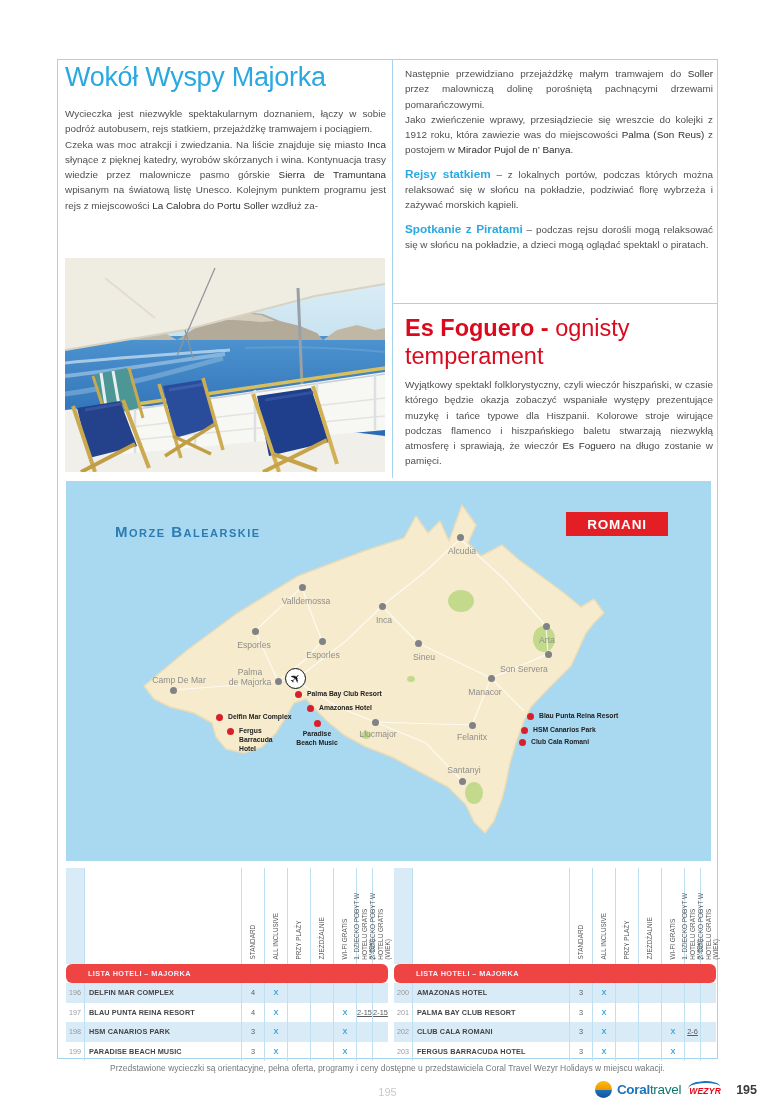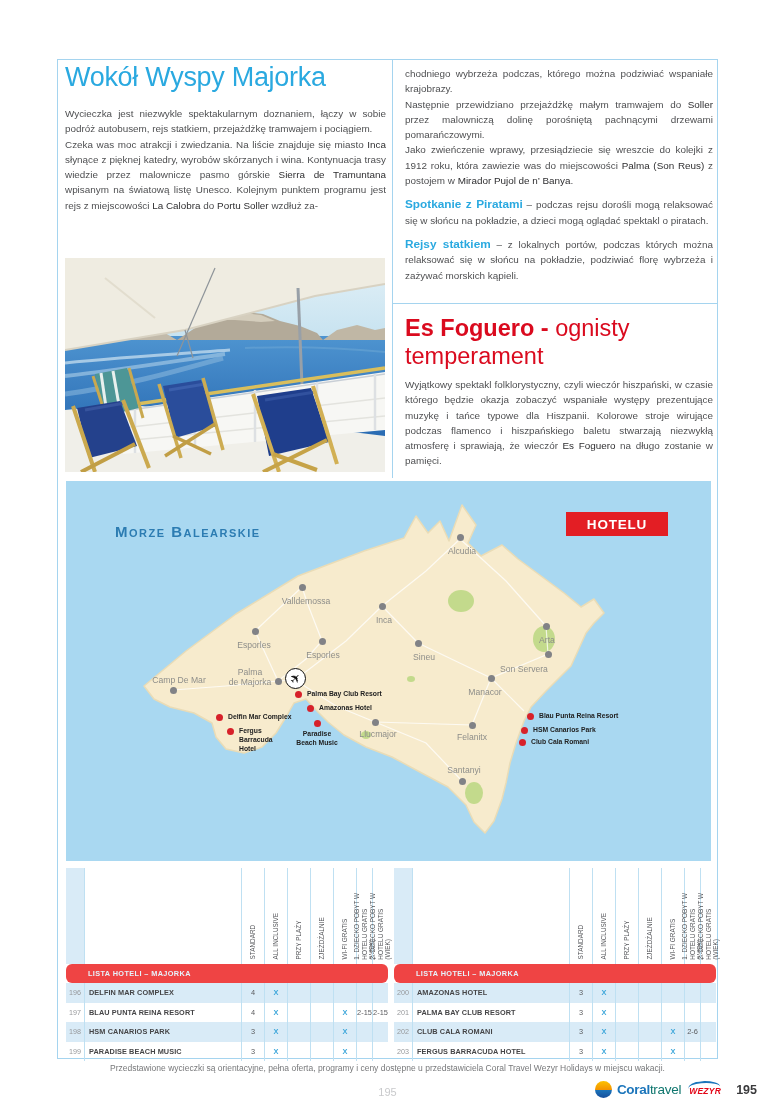--- a/index.html
+++ b/index.html
@@ -48,21 +48,21 @@
 
   
   .htable { position:absolute; top:868px; width:322px; }
   #table-left { left:66px; } #table-right { left:394px; }
   .trow { display:flex; width:100%; }
   .trow.head { height:96px; }
   .c { position:relative; }
   .c.nr   { width:18px; }
   .c.name { flex:1; border-left:1px solid #BFE0F2; }
   .c.attr { width:23px; border-left:1px solid #BFE0F2; }
-  .c.attr.wide { width:16px; }
+  .c.attr.wide { width:16px;text-decoration:underline; }
   .head .c.nr { background:#D9EBF7; }
   .rot { position:absolute; bottom:4px; transform:rotate(-90deg); transform-origin:0 100%; font-size:6.4px; line-height:1.18; color:#55565A; text-transform:uppercase; text-align:left; }
   .rot.rot1 { width:90px; left:calc(50% + 4px); white-space:nowrap; }
   .rot.rot3 { width:70px; left:calc(50% + 11px); }
   .tbar { height:19px; background:#ef4444; display:flex; align-items:center;border-radius:6px; }
   .tbar span { padding-left:22px; font-size:7.3px; font-weight:700; letter-spacing:0.4px; color:#E6F3FB; }
   .trow.r { height:19.5px; align-items:stretch; }
   .trow.r.blue { background:#D9EBF7; }
   .trow.r .c { display:flex; align-items:center; }
   .cell-nr { justify-content:center; font-size:7.2px; color:#97999C; }
@@ -96,27 +96,26 @@
   <div class="hline" style="left:392px;top:303px;width:325px;"></div>
 
   <h1 id="title"><span class="t-light">Wokół </span><span class="t-bold">Wyspy Majorka</span></h1>
 
   <div id="left-paras" class="paras">
       <p class="para"><span>Wycieczka jest niezwykle spektakularnym doznaniem, łączy w sobie podróż autobusem, rejs statkiem, przejażdżkę tramwajem i pociągiem.</span></p>
       <p class="para"><span>Czeka was moc atrakcji i zwiedzania. Na liście znajduje się miasto </span><span class="seg-b">Inca</span><span> słynące z pięknej katedry, wyrobów skórzanych i wina. Kontynuacja trasy wiedzie przez malownicze pasmo górskie </span><span class="seg-b">Sierra de Tramuntana</span><span> wpisanym na światową listę Unesco. Kolejnym punktem programu jest rejs z miejscowości </span><span class="seg-b">La Calobra</span><span> do </span><span class="seg-b">Portu Soller</span><span> wzdłuż za-</span></p>
     </div>
   <div id="right-paras" class="paras">
     <div>
-        <p class="para"><span>chodniego wybrzeża podczas, którego można podziwiać wspaniałe krajobrazy.</span></p>
         <p class="para"><span>Następnie przewidziano przejażdżkę małym tramwajem do </span><span class="seg-b">Soller</span><span> przez malowniczą dolinę porośniętą pachnącymi drzewami pomarańczowymi.</span></p>
         <p class="para"><span>Jako zwieńczenie wprawy, przesiądziecie się wreszcie do kolejki z 1912 roku, która zawiezie was do miejscowości </span><span class="seg-b">Palma (Son Reus)</span><span> z postojem w </span><span class="seg-b">Mirador Pujol de n’ Banya</span><span>.</span></p>
       </div>
     <div>
+        <p class="para feature"><span class="seg-blue">Rejsy statkiem</span><span> – z lokalnych portów, podczas których można relaksować się w słońcu na pokładzie, podziwiać florę wybrzeża i zażywać morskich kąpieli.</span></p>
         <p class="para feature"><span class="seg-blue">Spotkanie z Piratami</span><span> – podczas rejsu dorośli mogą relaksować się w słońcu na pokładzie, a dzieci mogą oglądać spektakl o piratach.</span></p>
-        <p class="para feature"><span class="seg-blue">Rejsy statkiem</span><span> – z lokalnych portów, podczas których można relaksować się w słońcu na pokładzie, podziwiać florę wybrzeża i zażywać morskich kąpieli.</span></p>
       </div>
   </div>
 
   <h2 id="esf-title"><span class="seg-rb">Es Foguero - </span><span>ognisty temperament</span></h2>
   <div id="esf-body" class="paras">
       <p class="para"><span>Wyjątkowy spektakl folklorystyczny, czyli wieczór hiszpański, w czasie którego będzie okazja zobaczyć wspaniałe występy prezentujące muzykę i tańce typowe dla Hiszpanii. Kolorowe stroje wirujące podczas flamenco i hiszpańskiego baletu stwarzają niezwykłą atmosferę i sprawiają, że wieczór </span><span class="seg-b">Es Foguero</span><span> na długo zostanie w pamięci.</span></p>
     </div>
 
   <div id="photo">
     <svg width="320" height="214" viewBox="0 0 320 214">
@@ -212,21 +211,21 @@
         <path d="M352,162 L425,197"></path>
         <path d="M425,197 L406,244"></path>
         <path d="M229,199 L270,225 L309,241 L360,262 L396,300"></path>
         <path d="M309,241 L406,244"></path>
         <path d="M425,197 L482,173 L480,145"></path>
         <path d="M394,58 L440,100 L480,145"></path>
         <path d="M425,197 L458,230"></path>
       </g>
     </svg>
     <div id="sea-label">Morze Balearskie</div>
-    <div id="island-badge">HOTELU</div>
+    <div id="island-badge">ROMANI</div>
     <div id="airport">
         <span>✈</span>
       </div>
     <div id="markers">
         <div class="dot city" style="left: 390.5px; top: 52.5px;"></div>
         <div class="city-label" style="left: 396px; top: 70px;">Alcudia</div>
         <div class="dot city" style="left: 232.5px; top: 102.5px;"></div>
         <div class="city-label" style="left: 240px; top: 120px;">Valldemossa</div>
         <div class="dot city" style="left: 312.5px; top: 121.5px;"></div>
         <div class="city-label" style="left: 318px; top: 139px;">Inca</div>

